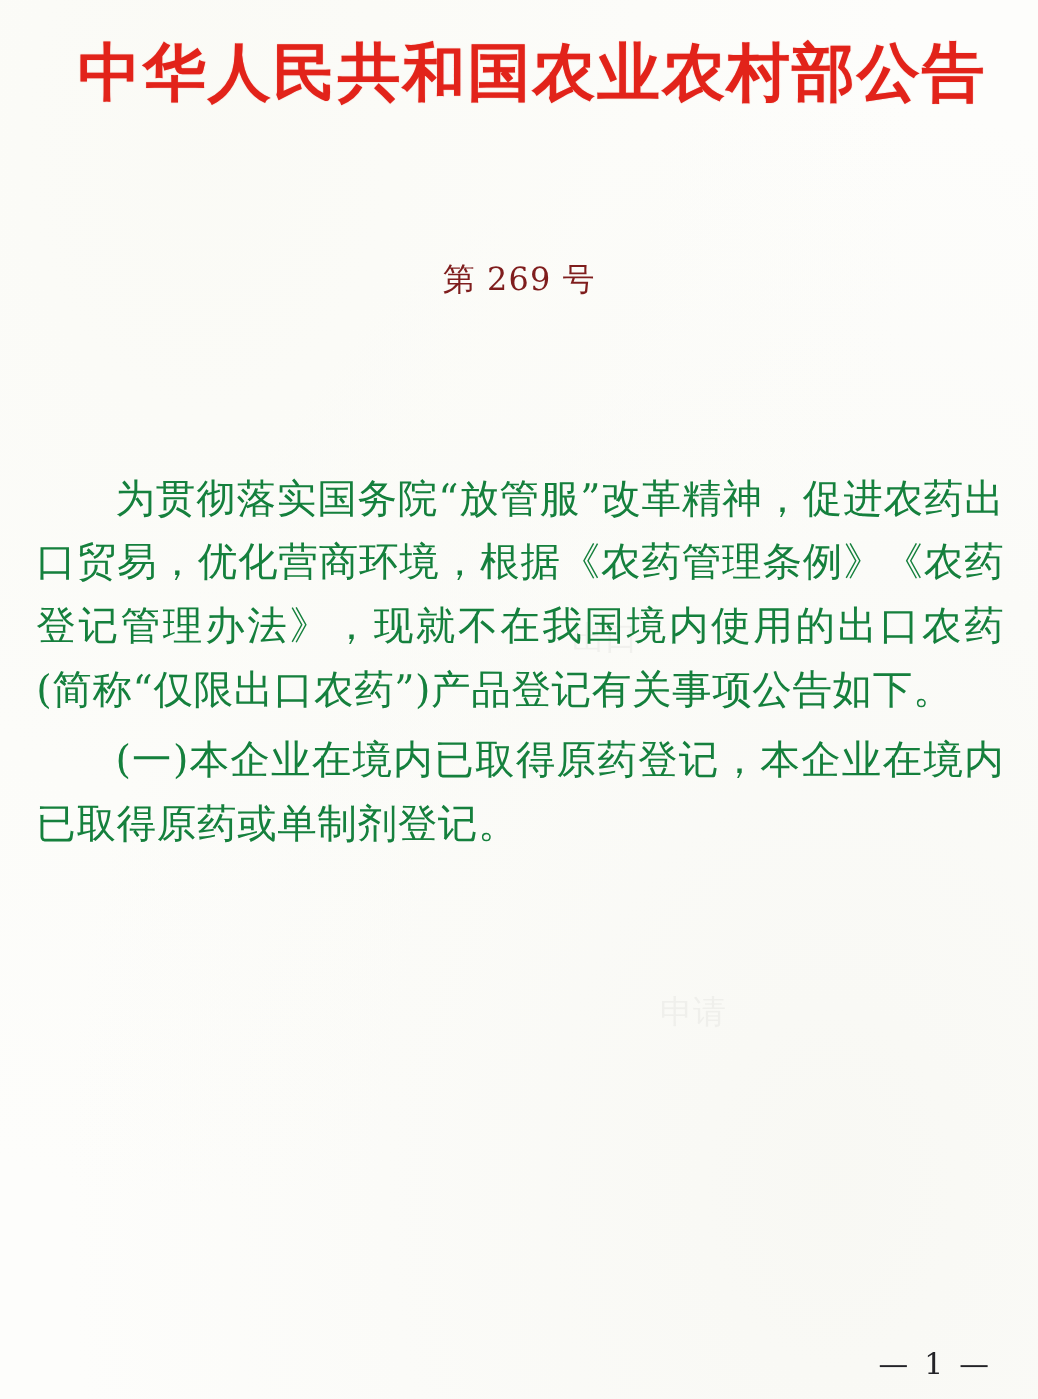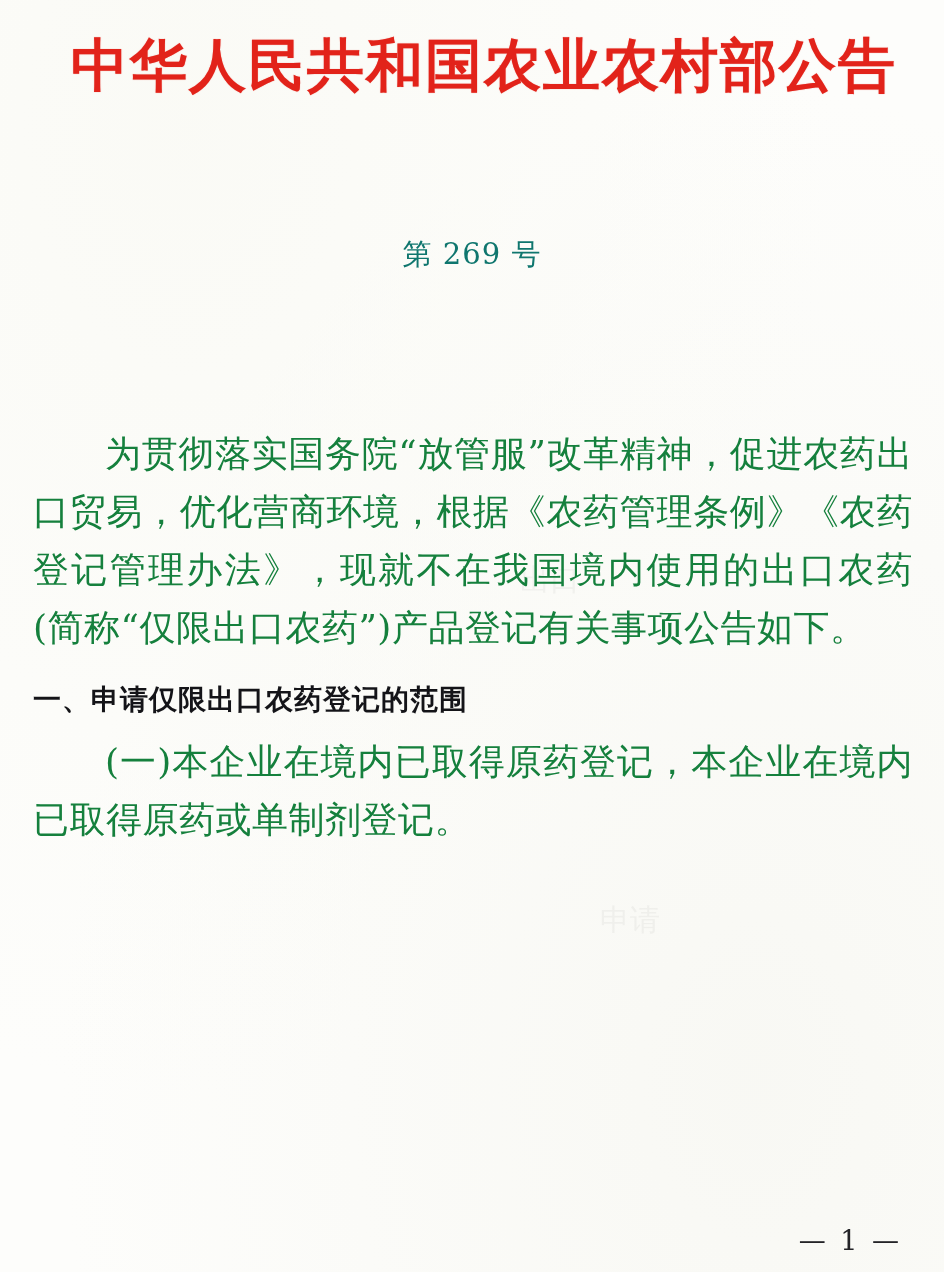--- a/index.html
+++ b/index.html
@@ -44,21 +44,21 @@
     white-space: nowrap;
   }
   .doc-number {
     position: absolute;
     top: 235px;
     left: 0;
     width: 944px;
     text-align: center;
     font-size: 29px;
     letter-spacing: 1px;
-    color: #0f766e;
+    color: #7f1d1d;
   }
   .body-block {
     position: absolute;
     top: 425px;
     left: 33px;
     width: 880px;
   }
   p.para {
     margin: 0 0 6px 0;
     font-size: 36px;
@@ -108,21 +108,20 @@
   <div class="ghost" style="top:560px;left:520px;">出口</div>
   <div class="ghost" style="top:900px;left:600px;">申请</div>
 
   <div class="doc-title">中华人民共和国农业农村部公告</div>
 
   <div class="doc-number">第 269 号</div>
 
   <div class="body-block">
     <p class="para">为贯彻落实国务院“放管服”改革精神，促进农药出口贸易，优化营商环境，根据《农药管理条例》《农药登记管理办法》，现就不在我国境内使用的出口农药(简称“仅限出口农药”)产品登记有关事项公告如下。</p>
 
-    <h2 class="section-heading">一、申请仅限出口农药登记的范围</h2>
 
 
     <p class="para">(一)本企业在境内已取得原药登记，本企业在境内已取得原药或单制剂登记。</p>
 
 
   </div>
 
   <div class="page-number">— 1 —</div>
 </div>
 

